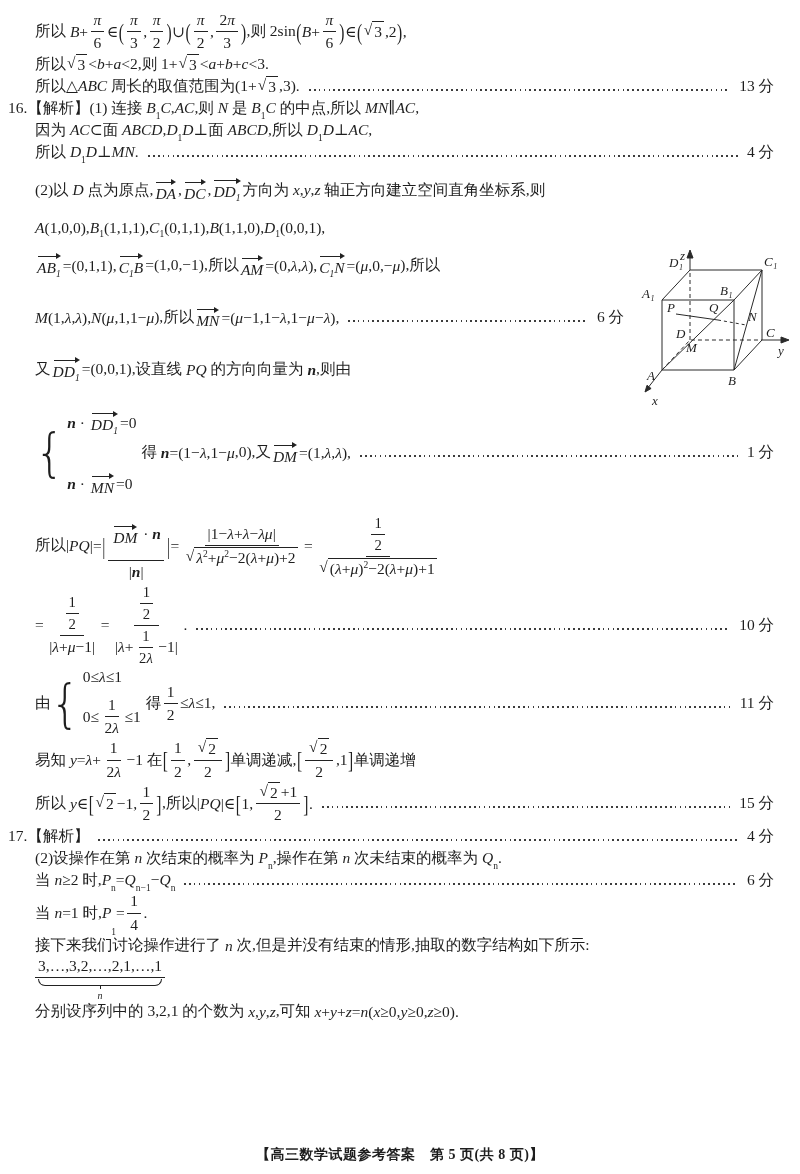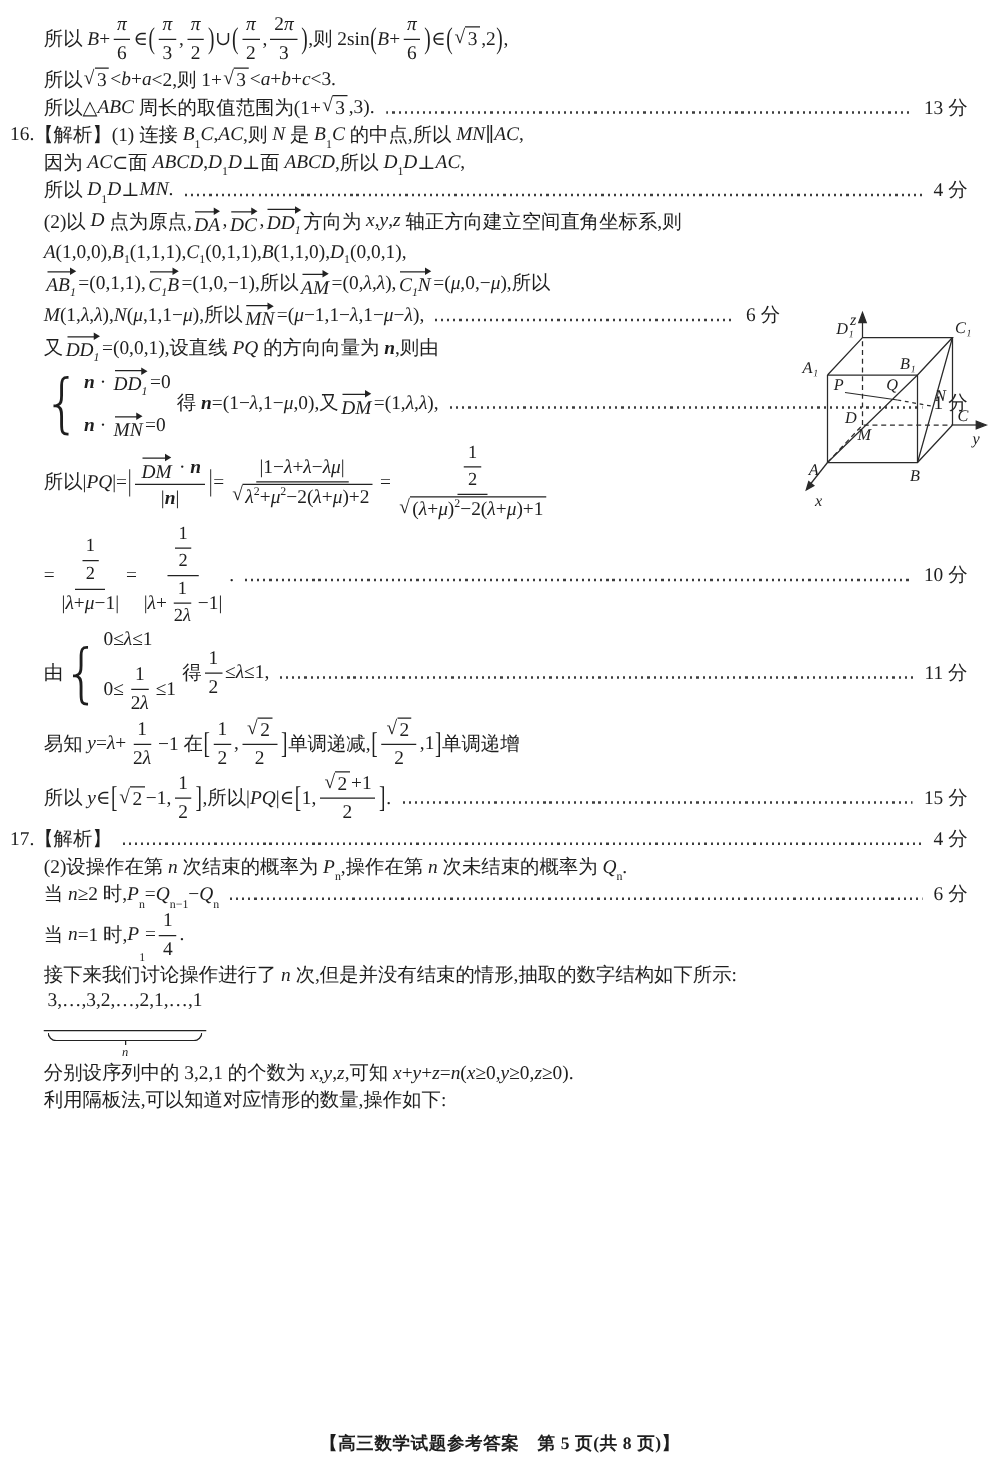--- a/index.html
+++ b/index.html
@@ -21,33 +21,33 @@
   .msub{font-size:9.5px;align-self:flex-end;vertical-align:sub;transform:translateY(3px);white-space:pre;line-height:1}
   .msup{font-size:9.5px;align-self:flex-start;vertical-align:super;transform:translateY(-2px);white-space:pre;line-height:1}
   .bigp{display:inline-block;transform:scaleY(1.55);line-height:1;padding:0 .5px;font-weight:300}
   .frac{display:inline-flex;flex-direction:column;align-items:center;vertical-align:middle;margin:0 2.5px;line-height:1.3;text-align:center}
   .frac .num{display:inline-flex;align-items:center;justify-content:center;border-bottom:1px solid #222;padding:0 3px 1px}
   .frac .den{display:inline-flex;align-items:center;justify-content:center;padding:1px 3px 0}
   .frac .frac{font-size:.95em}
   .sqrt{display:inline-flex;align-items:flex-start;vertical-align:middle;margin:0 1px;white-space:pre}
   .sqrt-sign{line-height:1.15}
   .sqrt-body{border-top:1px solid #222;padding:0 2px;line-height:1.25}
-  .vec{display:inline-flex;flex-direction:column;align-items:stretch;vertical-align:middle;margin:0 2px;line-height:1.05}
+  .vec{display:inline-flex;flex-direction:column;align-items:stretch;vertical-align:middle;margin:13px 2px;line-height:1.05}
   .vec-arrow{position:relative;height:8px;min-width:16px}
   .vec-arrow::before{content:"";position:absolute;left:1px;right:4px;top:4px;border-top:1px solid #222}
   .vec-arrow::after{content:"";position:absolute;right:0;top:1.5px;width:0;height:0;
     border-left:5px solid #222;border-top:3px solid transparent;border-bottom:3px solid transparent}
   .vec-body{text-align:center;font-style:italic;white-space:pre}
   .cases{display:inline-flex;align-items:center;vertical-align:middle;margin-right:5px}
   .cases-brace{font-family:"DejaVu Sans",sans-serif;font-weight:200;font-size:46px;line-height:.9;
     transform:scaleY(1.12);margin-right:3px}
   .cases-rows{display:inline-flex;flex-direction:column;row-gap:9px}
   .cases-row{display:flex;align-items:center;white-space:pre}
   .ub{display:inline-flex;flex-direction:column;align-items:center;vertical-align:middle}
-  .ub-text{border-bottom:1.4px solid #222;padding:0 3px 14px;white-space:pre}
+  .ub-text{border-bottom:1.4px solid #222;padding:0 3px 2px;white-space:pre}
   .ub-brace{width:94%;height:6px;border:1px solid #222;border-top:none;border-radius:0 0 9px 9px;position:relative;margin-top:1px}
   .ub-brace::after{content:"";position:absolute;left:50%;bottom:-4px;width:1px;height:4px;background:#222}
   .ub-under{font-size:10px;font-style:italic;margin-top:4px}
   .leader{flex:1 1 auto;height:2px;margin:7px 9px 0;min-width:12px;
     background:repeating-linear-gradient(90deg,#3c3c3c 0 1.7px,transparent 1.7px 4.9px)}
   .score{white-space:nowrap;flex:0 0 auto}
   .figure{position:absolute;top:248px;right:8px;width:152px;height:176px}
   .figure svg text{font-family:"Liberation Serif","DejaVu Serif",serif;font-style:italic;font-size:13px;fill:#1e1e1e}
   .page-footer{text-align:center;font-weight:bold;font-size:14px;padding:4px 0 10px;letter-spacing:.5px}
 </style>
@@ -138,23 +138,20 @@
     </div>
     <div class="line">
       <span class="lc"><span class="tx">接下来我们讨论操作进行了 </span><span class="mi">n</span><span class="tx"> 次,但是并没有结束的情形,抽取的数字结构如下所示:</span></span>
     </div>
     <div class="line">
       <span class="lc"><span class="ub"><span class="ub-text"><span class="tx">3,…,3,2,…,2,1,…,1</span></span><span class="ub-brace"></span><span class="ub-under">n</span></span></span>
     </div>
     <div class="line">
       <span class="lc"><span class="tx">分别设序列中的 3,2,1 的个数为 </span><span class="mi">x</span><span class="tx">,</span><span class="mi">y</span><span class="tx">,</span><span class="mi">z</span><span class="tx">,可知 </span><span class="mi">x</span><span class="tx">+</span><span class="mi">y</span><span class="tx">+</span><span class="mi">z</span><span class="tx">=</span><span class="mi">n</span><span class="tx">(</span><span class="mi">x</span><span class="tx">≥0,</span><span class="mi">y</span><span class="tx">≥0,</span><span class="mi">z</span><span class="tx">≥0).</span></span>
     </div>
-    <div class="line">
-      <span class="lc"><span class="tx">利用隔板法,可以知道对应情形的数量,操作如下:</span></span>
-    </div>
   </div>
 
 <div class="figure">
   <svg width="152" height="176" viewBox="0 0 152 176">
     <g stroke="#2a2a2a" stroke-width="1" fill="none">
       <path d="M22,122 L94,122 L122,92 M22,122 L22,52 M94,122 L94,52 M122,92 L122,22 M22,52 L94,52 L122,22 L50,22 L22,52"></path>
     </g>
     <g stroke="#2a2a2a" stroke-width="1" fill="none" stroke-dasharray="4 3">
       <path d="M22,122 L50,92 L122,92 M50,92 L50,22"></path>
     </g>

